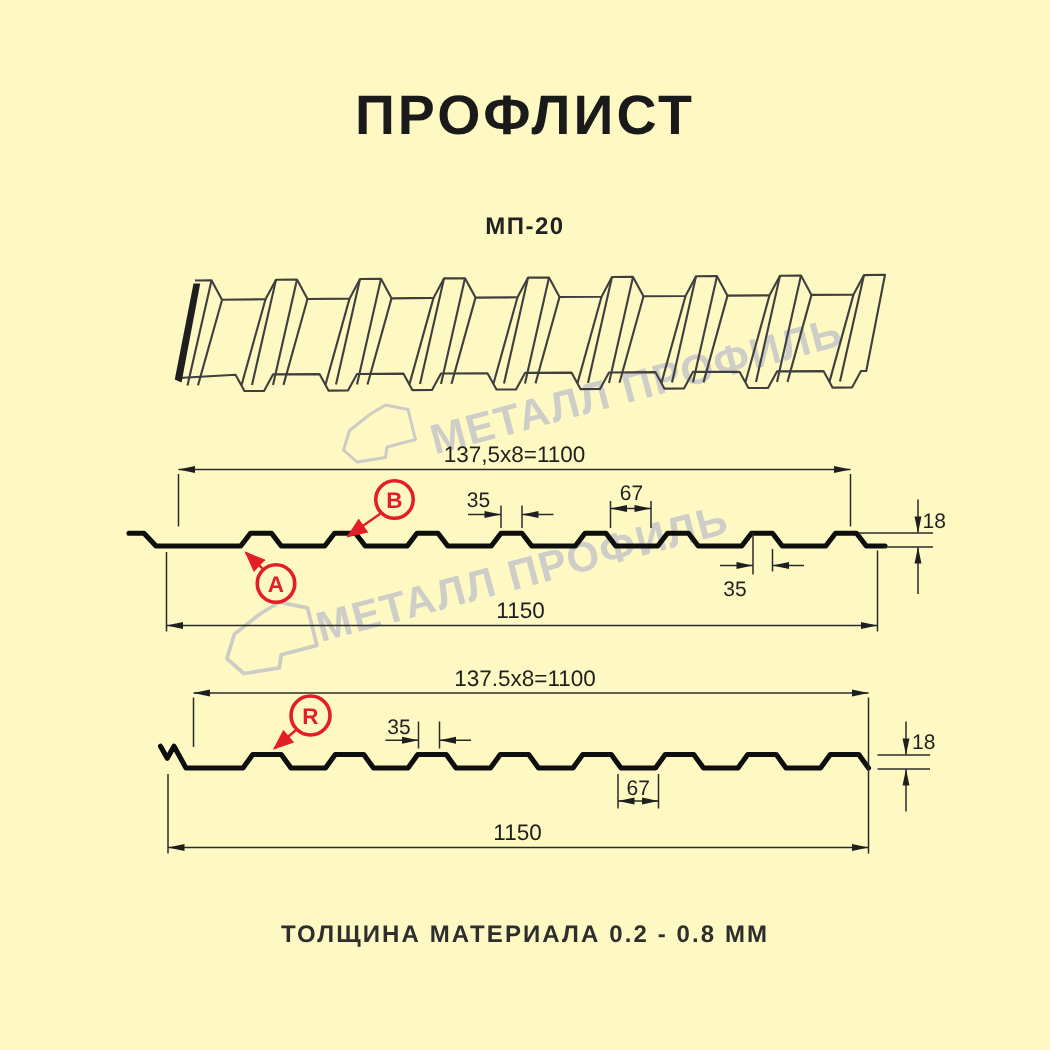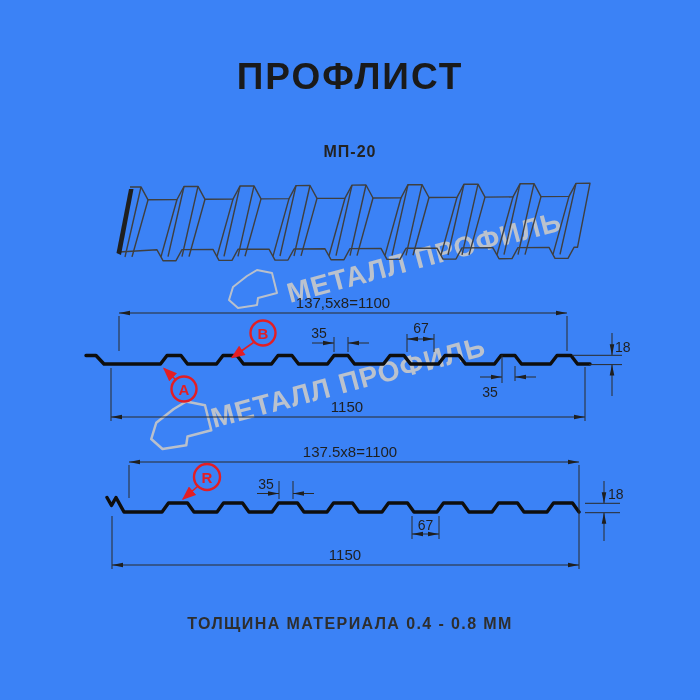--- a/index.html
+++ b/index.html
@@ -1,16 +1,16 @@
 <!DOCTYPE html>
 <html><head>
 <meta charset="utf-8">
 <style>
   html,body{margin:0;padding:0;background:#fff;}
-  .page{position:relative;width:700px;height:700px;background:#3b82f6;overflow:hidden;
+  .page{position:relative;width:700px;height:700px;background:#fef9c3;overflow:hidden;
         font-family:"Liberation Sans",sans-serif;}
   .title{position:absolute;top:56px;left:0;width:700px;text-align:center;
          font-size:37px;font-weight:800;letter-spacing:2px;color:#1a1a1a;}
   .subtitle{position:absolute;top:99px;left:0;width:700px;text-align:center;
          font-size:16px;font-weight:700;letter-spacing:1px;color:#222;margin-top:44px;}
   .footer{position:absolute;top:615px;left:0;width:700px;text-align:center;
          font-size:16px;font-weight:700;letter-spacing:1.4px;color:#2e2e2e;}
   svg{position:absolute;top:0;left:0;}
   .dim{stroke:#2a2a2a;stroke-width:1;fill:none;}
   .profile{stroke:#0e0e0e;stroke-width:3.4;fill:none;stroke-linejoin:round;stroke-linecap:round;}
@@ -211,14 +211,14 @@
       </g>
 
       <g>
         <line class="red-ln" x1="197.5" y1="486.5" x2="183" y2="499" marker-end="url(#arrRed)"></line>
         <circle class="red-circ" cx="207" cy="477" r="13"></circle>
         <text class="red-lbl" x="207" y="482.5" text-anchor="middle">R</text>
       </g>
     </g>
   </svg>
 
-  <div class="footer">ТОЛЩИНА МАТЕРИАЛА 0.4 - 0.8 ММ</div>
+  <div class="footer">ТОЛЩИНА МАТЕРИАЛА 0.2 - 0.8 ММ</div>
 </div>
 
 </body></html>

